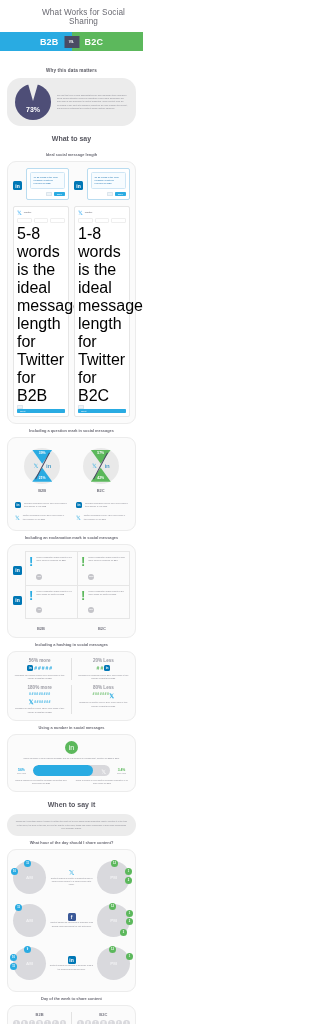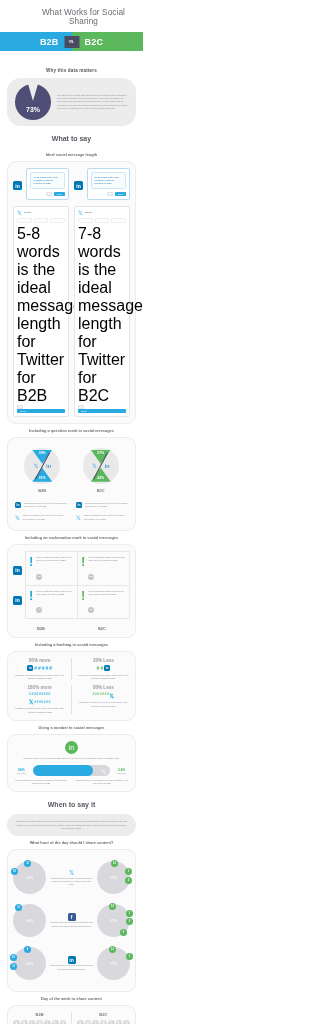--- a/index.html
+++ b/index.html
@@ -331,21 +331,21 @@
         <div class="tw-card">
           <div class="tw-head">
             <span class="tw-bird">𝕏</span>
             <span class="tw-name">Twitter</span>
           </div>
           <div class="tw-stats">
             <div class="tw-stat"></div>
             <div class="tw-stat"></div>
             <div class="tw-stat"></div>
           </div>
-          <div class="txt">7-8 words is the ideal message length for Twitter for B2C</div>
+          <div class="txt">1-8 words is the ideal message length for Twitter for B2C</div>
           <div class="bar">
             <div class="mini-box"></div>
             <div class="mini-btn">Tweet</div>
           </div>
         </div>
       </div>
     </div>
   </div>
 
   <div class="sub-head">Including a question mark in social messages</div>

